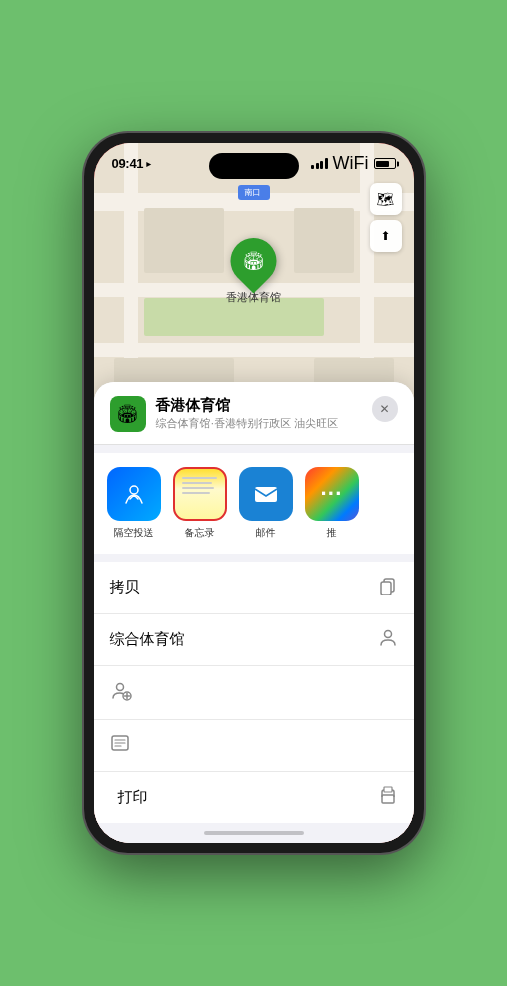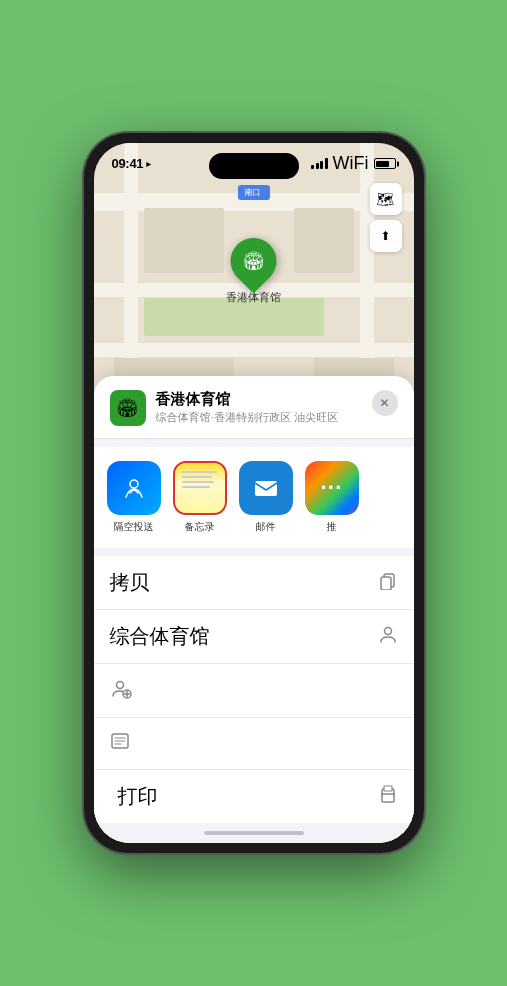--- a/index.html
+++ b/index.html
@@ -376,21 +376,21 @@
       padding: 13px 16px;
       border-bottom: 0.5px solid #e8e8e8;
       cursor: pointer;
     }
 
     .action-item:last-child {
       border-bottom: none;
     }
 
     .action-label {
-      font-size: 20px;
+      font-size: 15px;
       color: #000;
     }
 
     .action-icon {
       font-size: 18px;
       color: #888;
     }
   </style>
 </head>
 <body>

